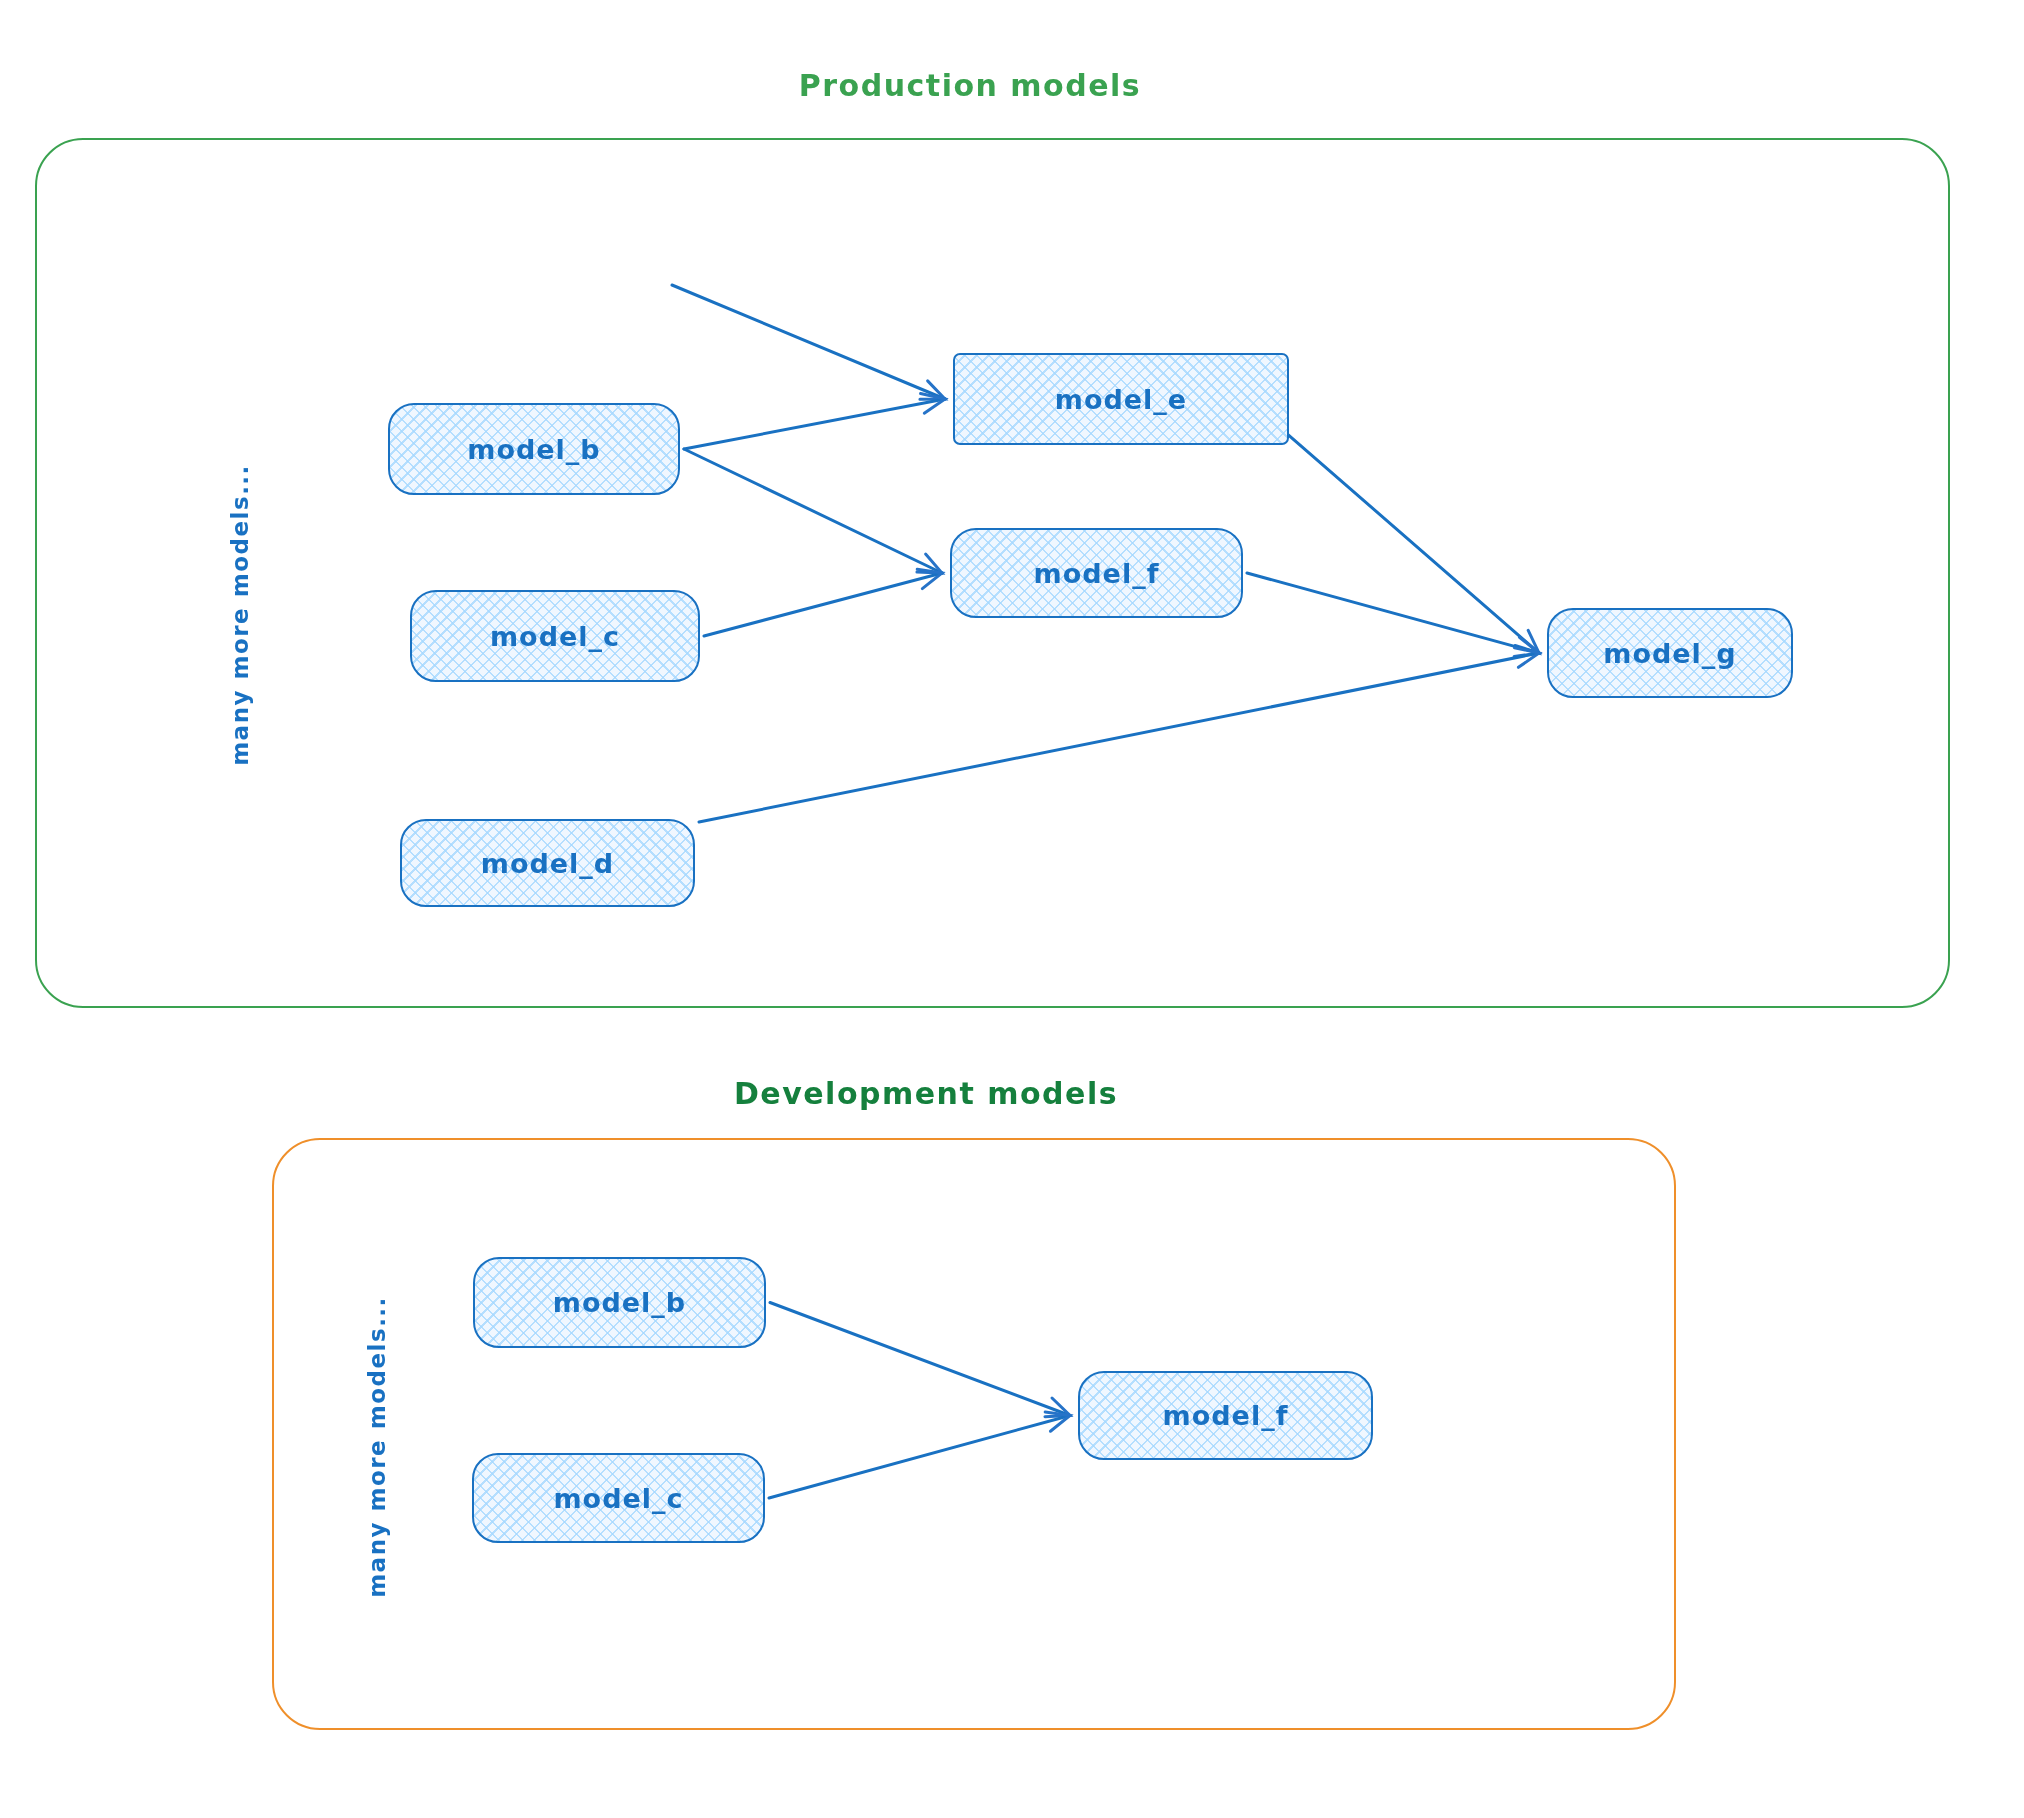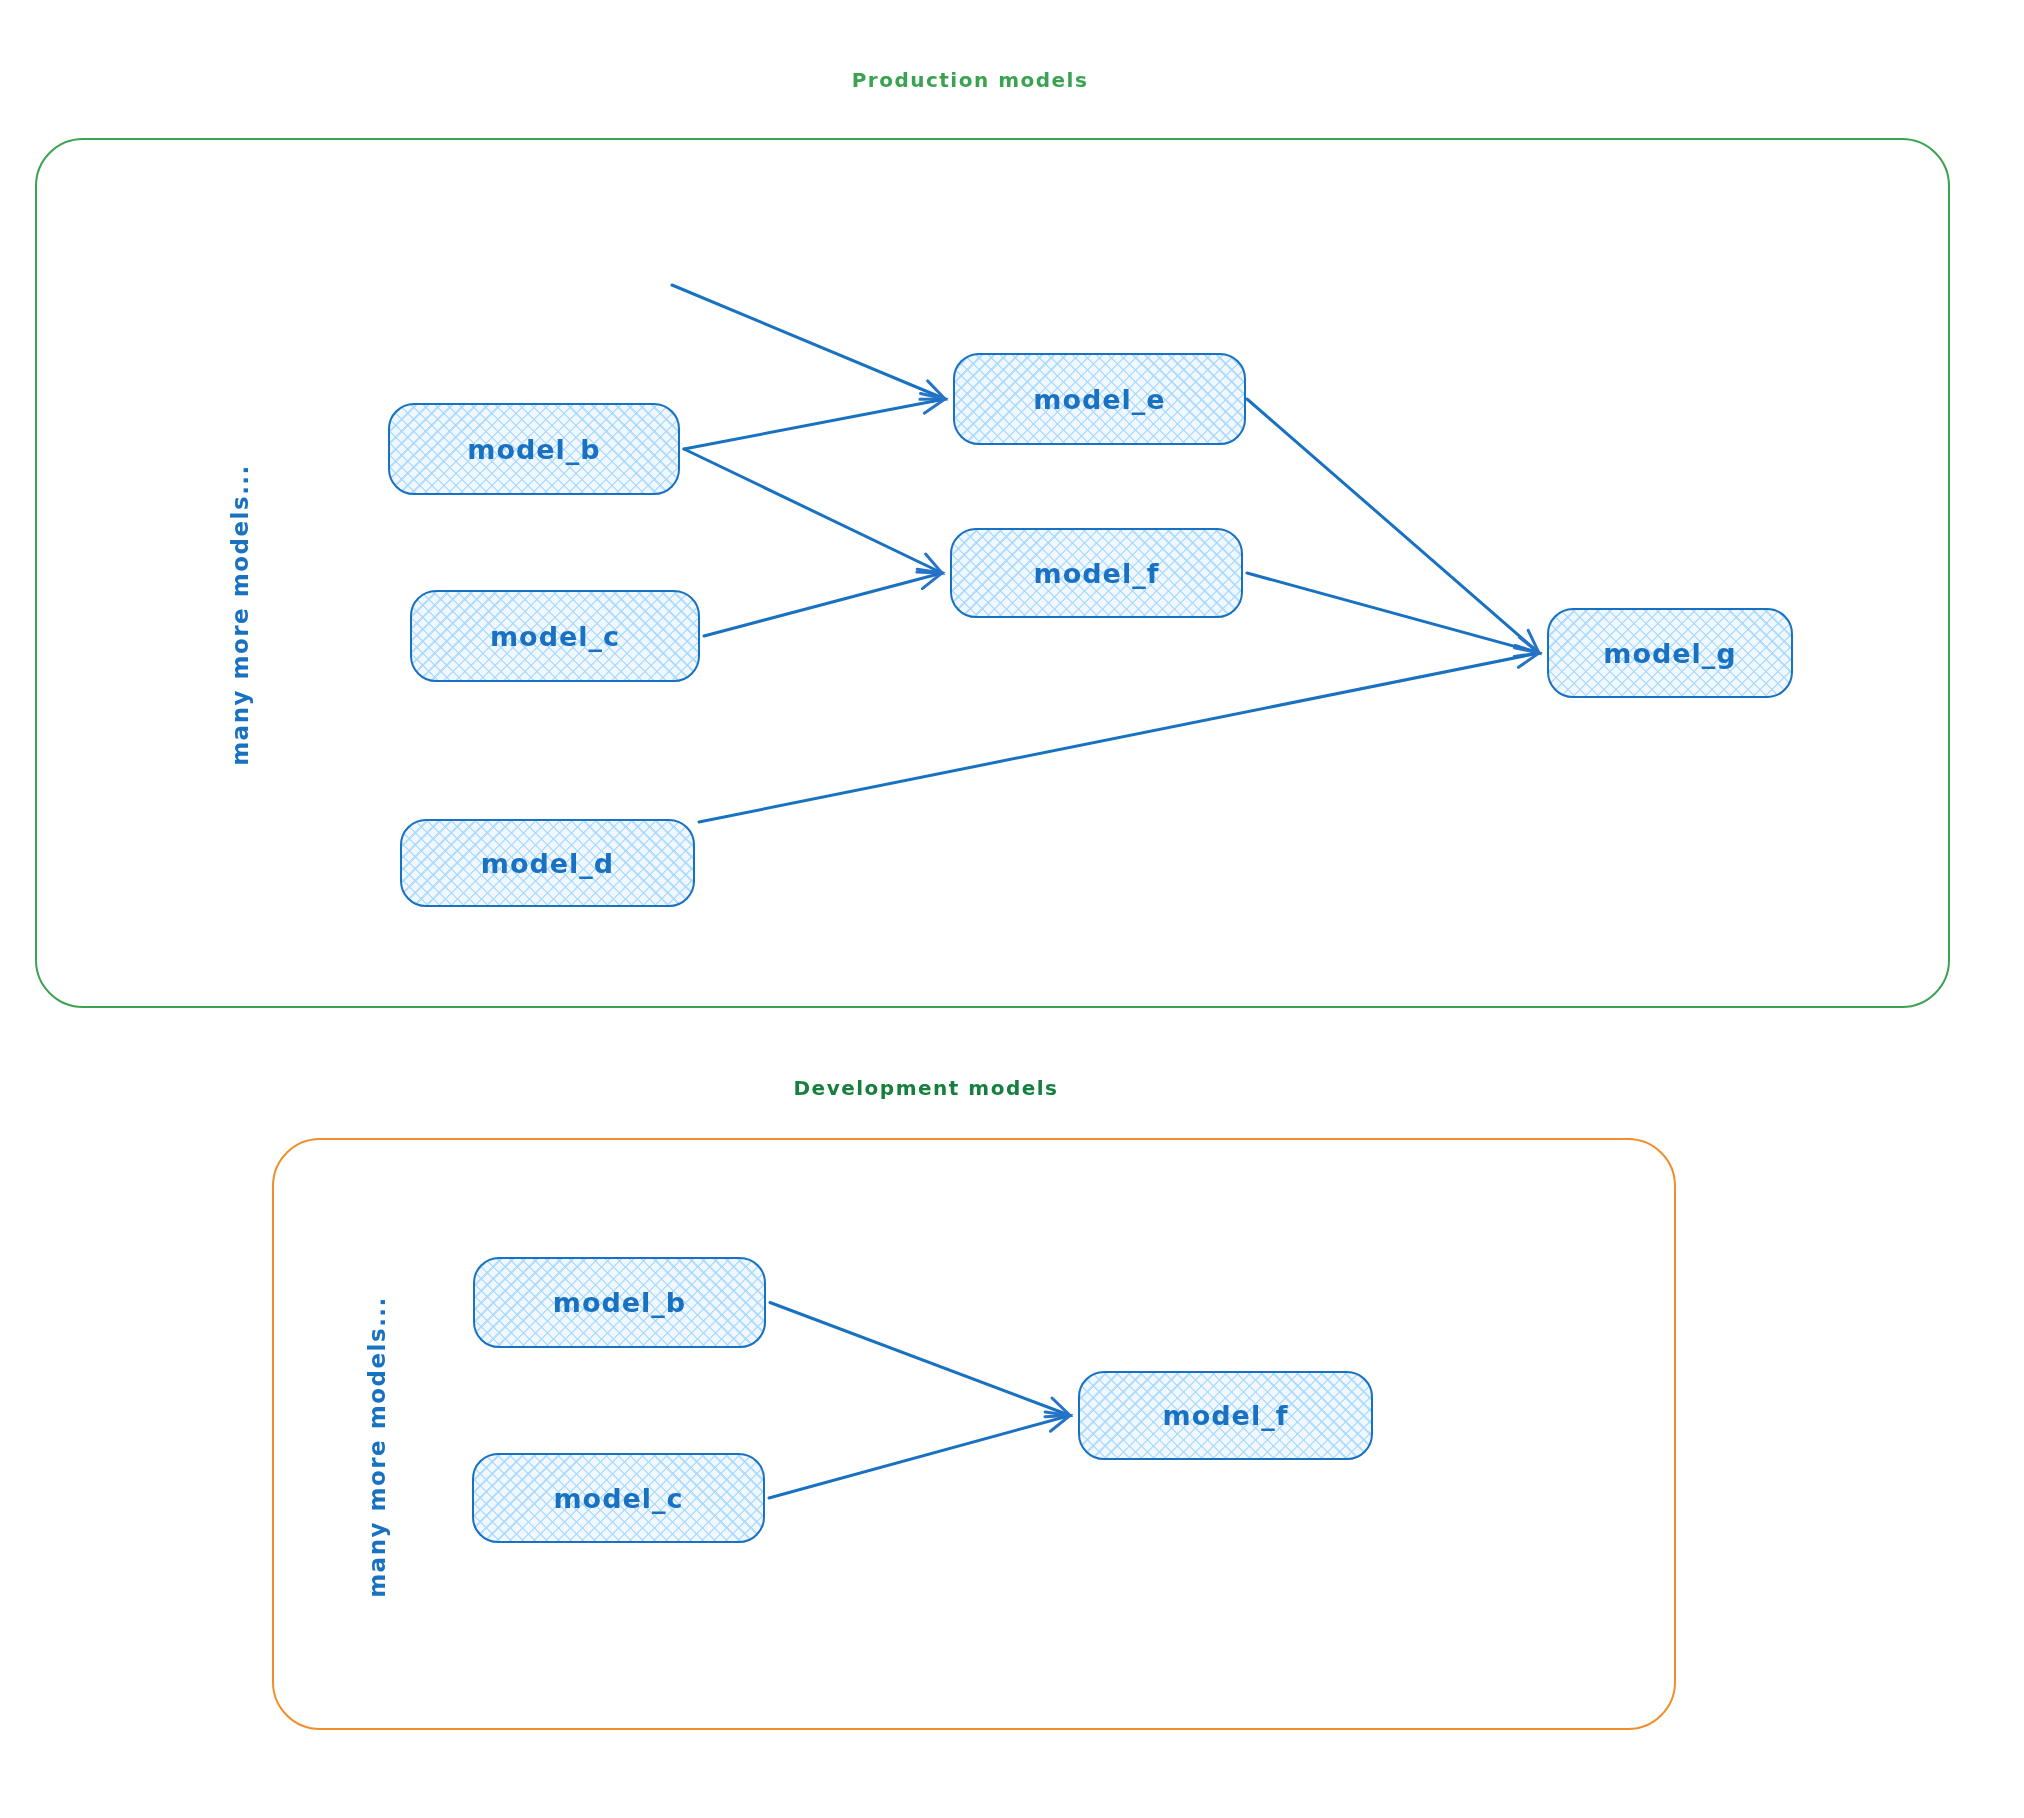--- a/index.html
+++ b/index.html
@@ -29,21 +29,21 @@
   .frame {
     position: absolute;
     border: 2.5px solid #888;
     border-radius: 48px;
     background: transparent;
     box-sizing: border-box;
   }
   .title {
     position: absolute;
     transform: translateX(-50%);
-    font-size: 20px;
+    font-size: 30px;
     font-weight: 700;
     letter-spacing: 1.5px;
     white-space: nowrap;
   }
   .side-label {
     position: absolute;
     transform: translate(-50%, -50%) rotate(-90deg);
     transform-origin: center center;
     white-space: nowrap;
     color: var(--stroke, #1971c2);
@@ -101,21 +101,21 @@
   <div class="side-label" style="left: 377px; top: 1447px;">many more models...</div>
     <div class="node" style="left: 388px; top: 403px; width: 292px; height: 92px;">
       <span class="node-label">model_b</span>
     </div>
     <div class="node" style="left: 410px; top: 590px; width: 290px; height: 92px;">
       <span class="node-label">model_c</span>
     </div>
     <div class="node" style="left: 400px; top: 778px; width: 295px; height: 88px; margin-top: 41px;">
       <span class="node-label">model_d</span>
     </div>
-    <div class="node" style="left: 953px; top: 353px; width: 293px; height: 92px;">
+    <div class="node" style="left: 953px; top: 353px; width: 336px; height: 92px; border-radius: 7px;">
       <span class="node-label">model_e</span>
     </div>
     <div class="node" style="left: 950px; top: 528px; width: 293px; height: 90px;">
       <span class="node-label">model_f</span>
     </div>
     <div class="node" style="left: 1547px; top: 608px; width: 246px; height: 90px;">
       <span class="node-label">model_g</span>
     </div>
     <div class="node" style="left: 473px; top: 1257px; width: 293px; height: 91px;">
       <span class="node-label">model_b</span>

